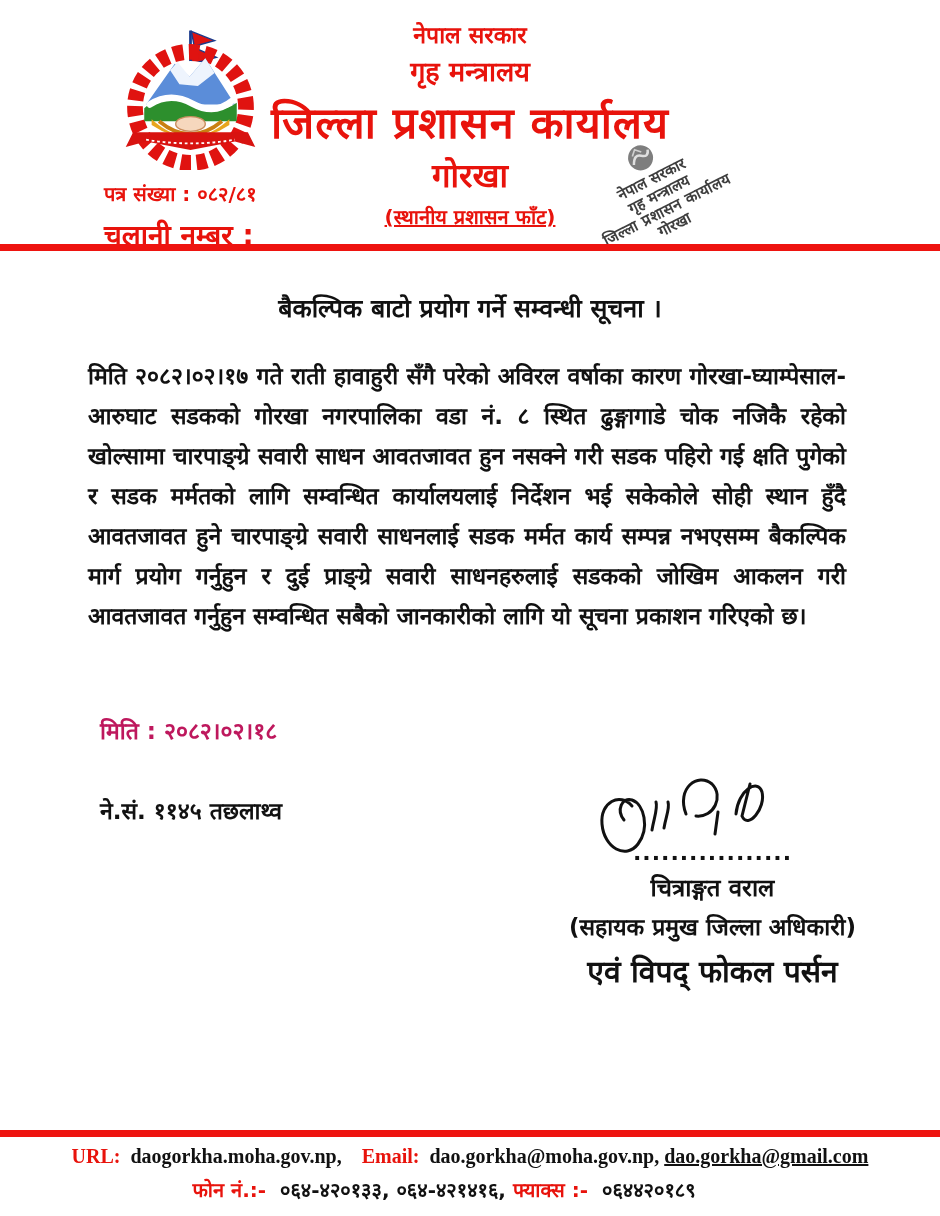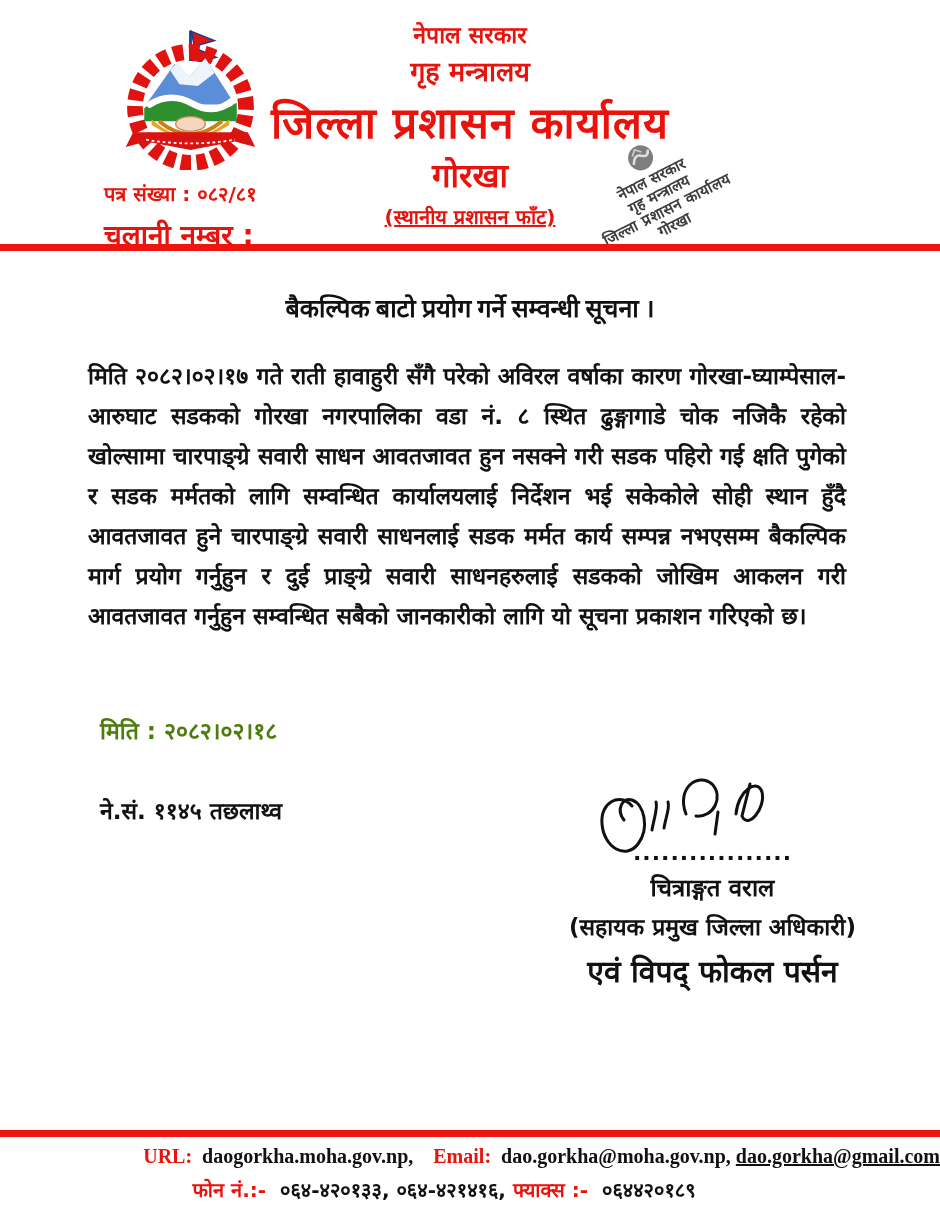--- a/index.html
+++ b/index.html
@@ -32,38 +32,38 @@
   .stamp .s2 { font-size:15px; }
   .stamp .s3 { font-size:15px; letter-spacing:.5px; }
   .stamp .s4 { font-size:15px; }
   .stamp svg { display:block; margin:0 auto 1px auto; }
 
   .rule { left:0; width:940px; height:7px; background:#ee1410; }
   .rule-top { top:244px; }
   .rule-bottom { top:1130px; }
 
   .subject { top:290px; left:0; width:940px; text-align:center;
-             font-size:25px; font-weight:700; color:#111;font-family:Liberation Serif, serif; }
+             font-size:25px; font-weight:700; color:#111; }
 
   .body-text { top:356px; left:88px; width:758px;
                font-size:23px; line-height:40px; font-weight:700; color:#111;
                text-align:justify; text-align-last:left; }
 
-  .dateline1 { top:714px; left:100px; font-size:23px; font-weight:700; color:#4d7c0f; }
+  .dateline1 { top:714px; left:100px; font-size:23px; font-weight:700; color:#be185d; }
   .dateline2 { top:794px; left:100px; font-size:23px; font-weight:700; color:#111; }
 
   .sig-block { top:770px; left:545px; width:335px; text-align:center; color:#111; }
   .sig-scrawl { position:absolute; left:45px; top:0px; }
   .sig-dots { position:absolute; top:70px; left:0; width:100%; text-align:center;
               font-size:22px; font-weight:700; letter-spacing:1px; color:#111; }
   .sig-name  { position:absolute; top:100px; left:0; width:100%; font-size:24px; font-weight:700; }
   .sig-post  { position:absolute; top:140px; left:0; width:100%; font-size:23px; font-weight:700; }
   .sig-role  { position:absolute; top:180px; left:0; width:100%; font-size:30px; font-weight:700; }
 
-  .footer1 { top:1145px; left:0; width:940px; text-align:right;
+  .footer1 { top:1145px; left:0; width:940px; text-align:center;
              font-family:"Liberation Serif", serif; font-size:20px; font-weight:700; color:#111; }
   .footer1 .lbl { color:#e8130c; }
   .footer1 .u { text-decoration:underline; }
   .footer2 { top:1176px; left:0; width:888px; text-align:center;
              font-size:20px; font-weight:700; color:#111; }
   .footer2 .lbl { color:#e8130c; }
 </style>
 </head>
 <body>
 

